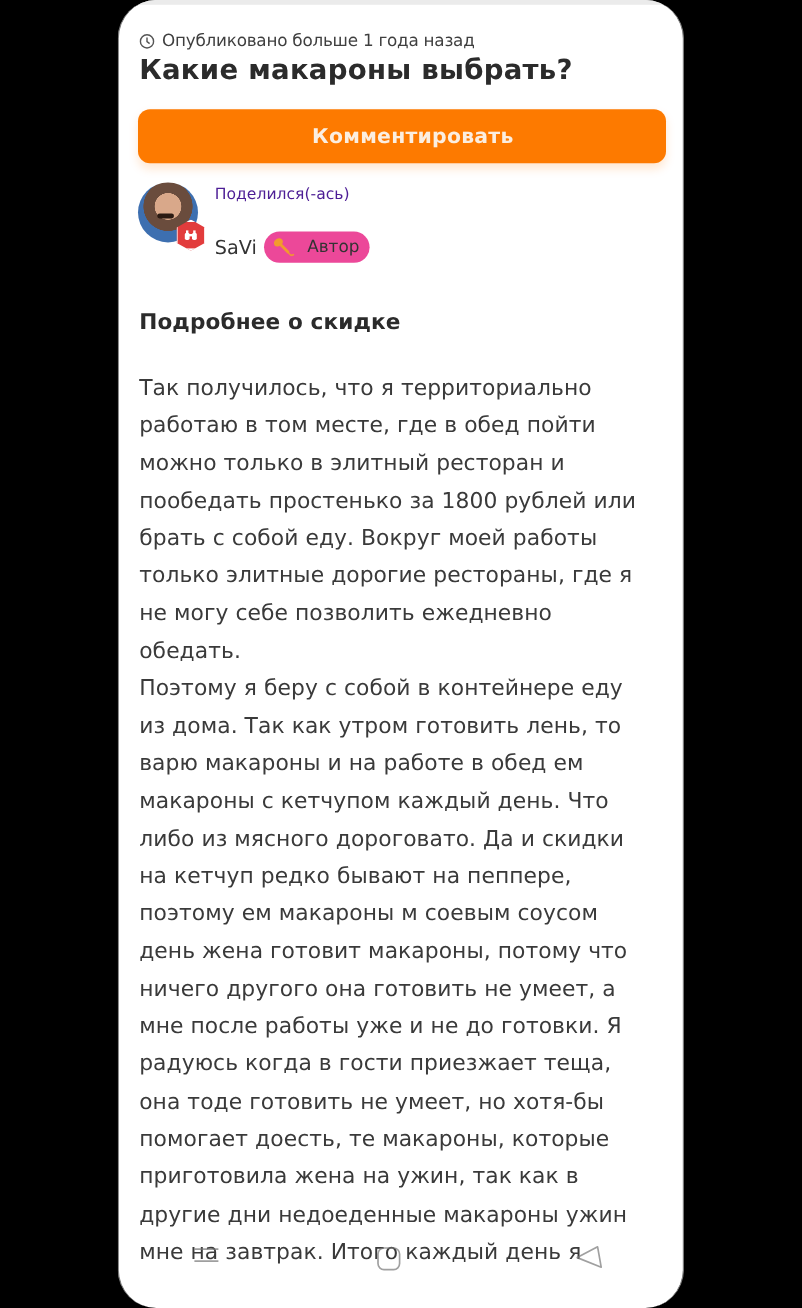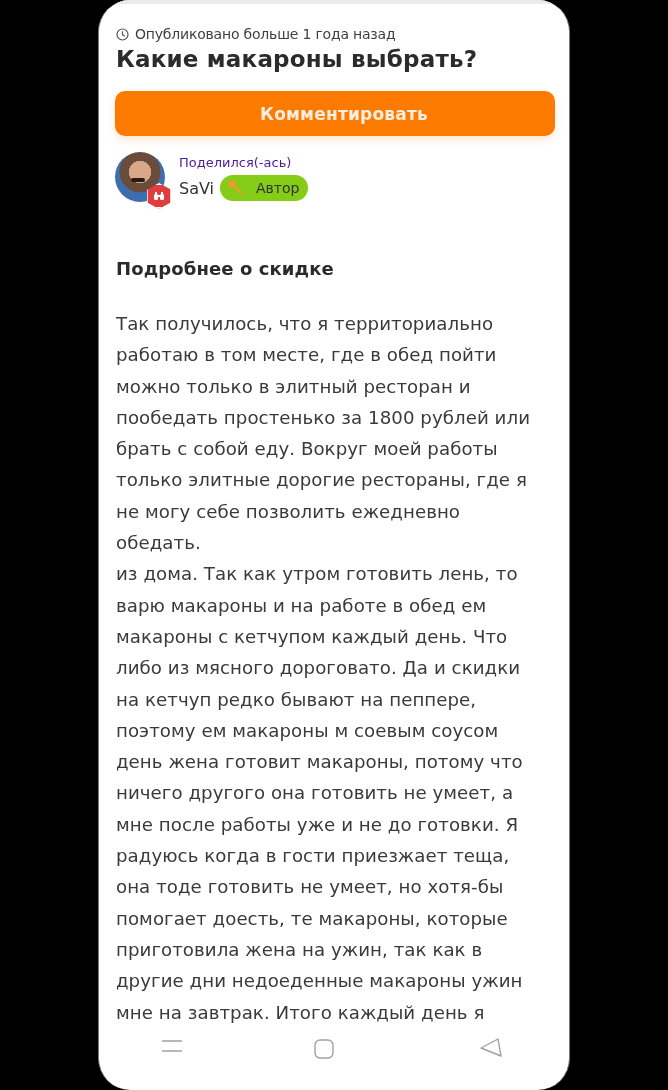--- a/index.html
+++ b/index.html
@@ -41,24 +41,24 @@
   .level-badge {
     position: absolute; left: 31px; top: 31px; width: 22px; height: 22px;
     background: #e23c3c; border: 2px solid #fff;
     clip-path: polygon(50% 0, 95% 25%, 95% 75%, 50% 100%, 5% 75%, 5% 25%);
     display: flex; align-items: center; justify-content: center;
   }
   .shared-label {
     position: absolute; left: 64px; top: 3px; white-space: nowrap;
     font-size: 13px; color: #4c1d95;
   }
-  .author-row { position: absolute; left: 64px; top: 23px; display: flex; align-items: center; white-space: nowrap; }
+  .author-row { position: absolute; left: 64px; top: 41px; display: flex; align-items: center; white-space: nowrap; }
   .author-name { font-size: 16px; color: #333; margin-right: 6px; }
   .author-pill {
-    display: flex; align-items: center; background: #84cc16; border-radius: 13px;
+    display: flex; align-items: center; background: #ec4899; border-radius: 13px;
     height: 26px; padding: 0 9px 0 6px; font-size: 14px; color: #333;
   }
   .author-pill svg { margin-right: 10px; }
   .section-heading {
     position: absolute; left: 17px; top: 258px; margin: 0;
     font-size: 18px; font-weight: bold; color: #2b2b2b; letter-spacing: 0.1px;
   }
   .body-text {
     position: absolute; left: 17px; top: 308px; width: 440px;
     font-size: 18.2px; line-height: 31.3px; color: #3a3a3a; letter-spacing: 0.05px;
@@ -114,20 +114,21 @@
 
   <div class="body-text">
     <span class="line">Так получилось, что я территориально</span>
     <span class="line">работаю в том месте, где в обед пойти</span>
     <span class="line">можно только в элитный ресторан и</span>
     <span class="line">пообедать простенько за 1800 рублей или</span>
     <span class="line">брать с собой еду. Вокруг моей работы</span>
     <span class="line">только элитные дорогие рестораны, где я</span>
     <span class="line">не могу себе позволить ежедневно</span>
     <span class="line">обедать.</span>
+    <span class="line">Поэтому я беру с собой в контейнере еду</span>
     <span class="line">из дома. Так как утром готовить лень, то</span>
     <span class="line">варю макароны и на работе в обед ем</span>
     <span class="line">макароны с кетчупом каждый день. Что</span>
     <span class="line">либо из мясного дороговато. Да и скидки</span>
     <span class="line">на кетчуп редко бывают на пеппере,</span>
     <span class="line">поэтому ем макароны м соевым соусом</span>
     <span class="line">день жена готовит макароны, потому что</span>
     <span class="line">ничего другого она готовить не умеет, а</span>
     <span class="line">мне после работы уже и не до готовки. Я</span>
     <span class="line">радуюсь когда в гости приезжает теща,</span>

